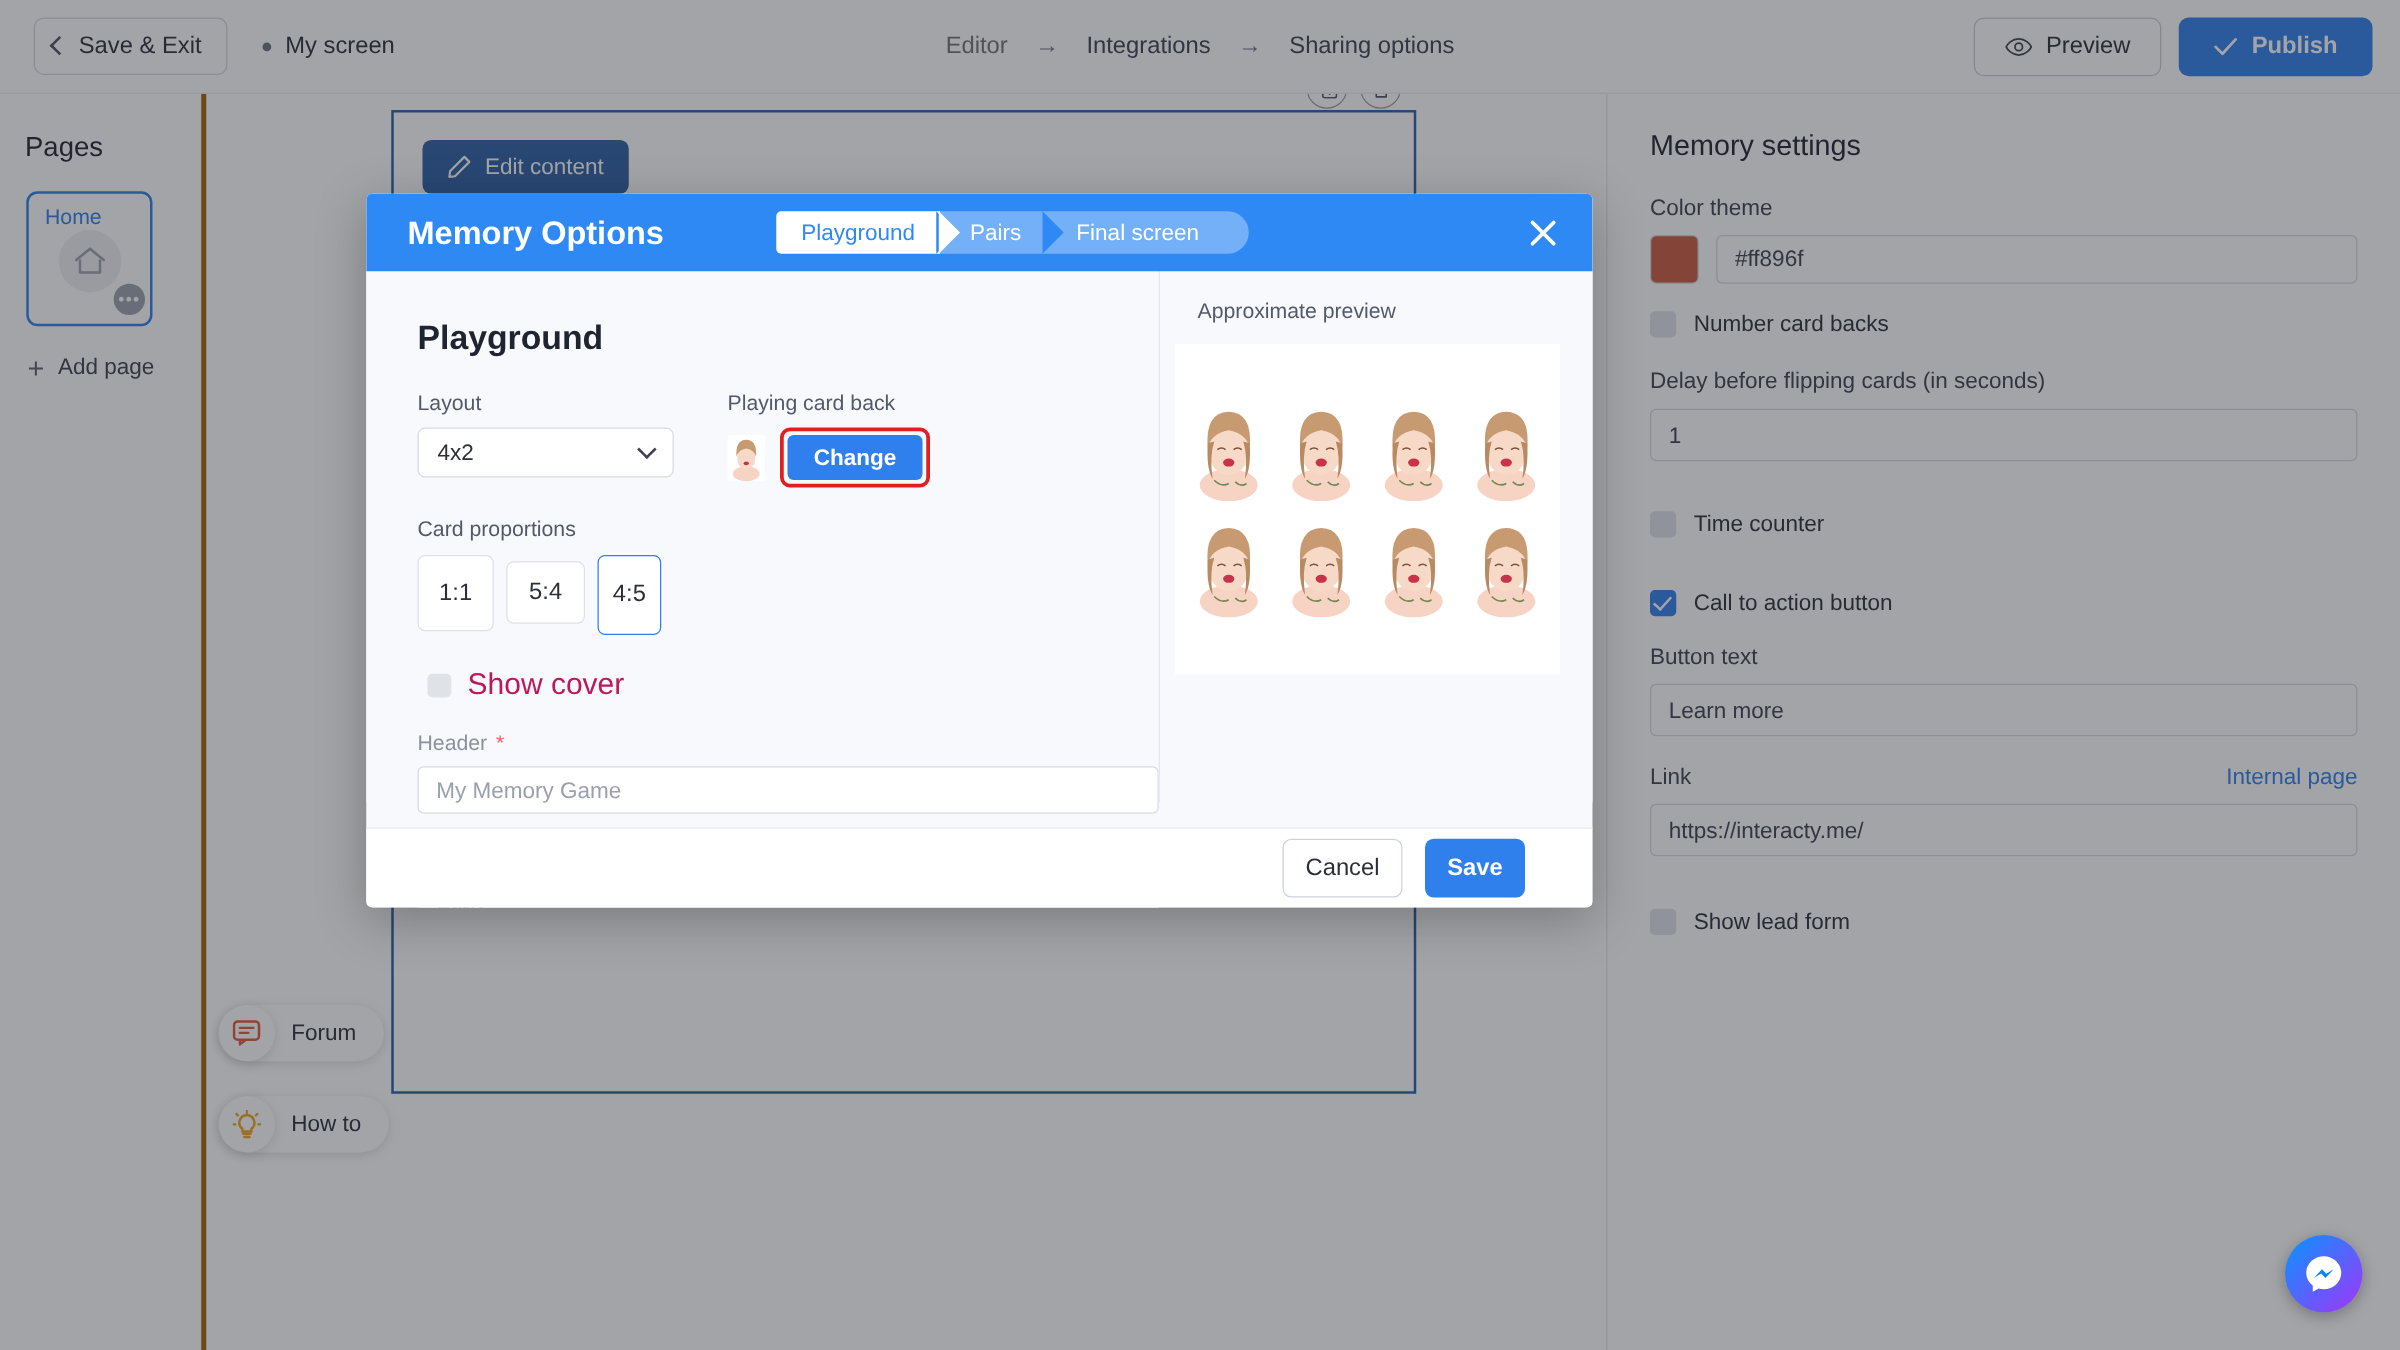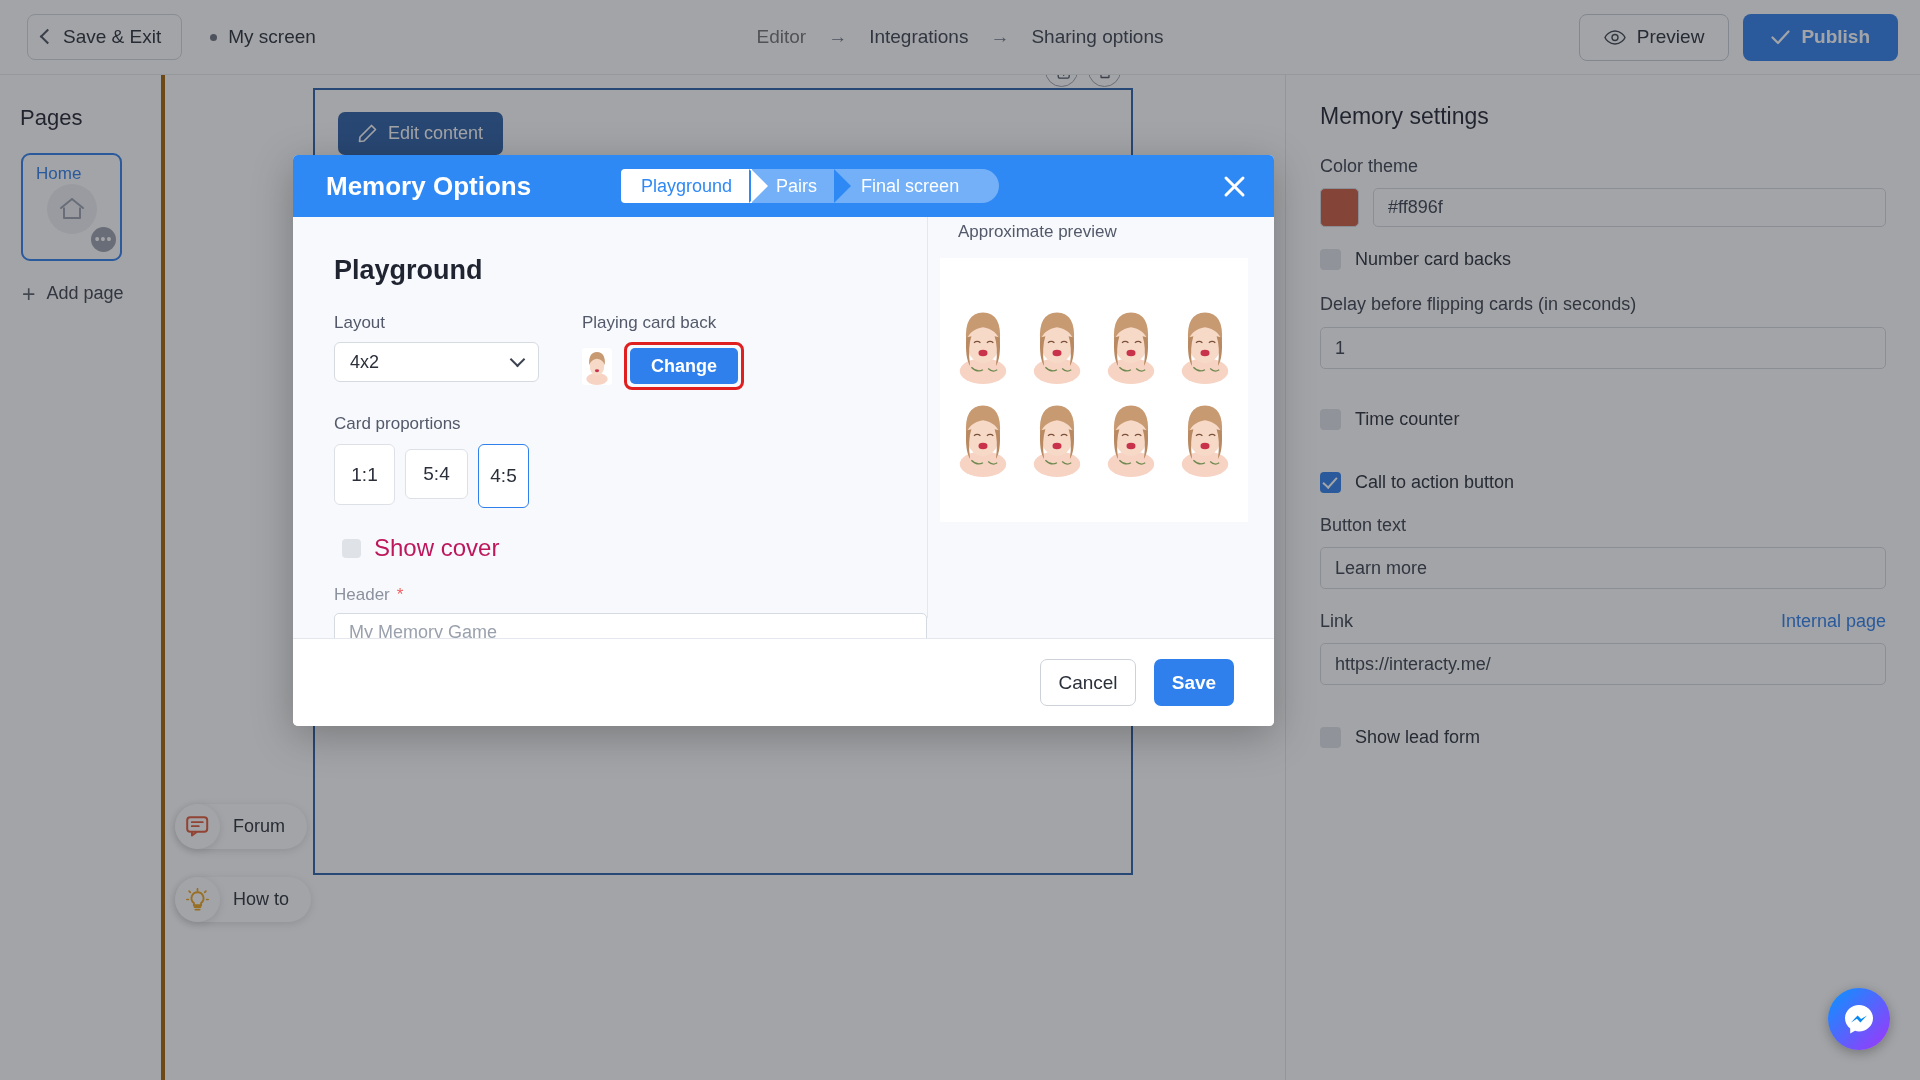--- a/index.html
+++ b/index.html
@@ -194,21 +194,21 @@
   .modal-close::before, .modal-close::after {
     content: ''; position: absolute; left: 0; top: 12px; width: 27px; height: 3px;
     background: #fff; border-radius: 2px;
   }
   .modal-close::before { transform: rotate(45deg); }
   .modal-close::after  { transform: rotate(-45deg); }
 
   .modal-body { flex: 1; display: flex; min-height: 0; }
   .modal-left { width: 675px; padding: 38px 0 0 41px; background: #f7f9fc; }
   .modal-right {
-    flex: 1; background: #f7f9fc; border-left: 1px solid #e4e8ee; padding: 5px 0 0 0;
+    flex: 1; background: #f7f9fc; border-left: 1px solid #e4e8ee; padding: 22px 0 0 0;
   }
   .section-h { font-size: 27px; font-weight: 700; color: #1f2430; margin-bottom: 27px; }
 
   .row-2 { display: flex; gap: 22px; }
   .f-label { font-size: 17px; color: #53596a; margin-bottom: 9px; }
   .select {
     width: 205px; height: 40px; border: 1px solid #d6dae1; border-radius: 6px;
     background: #fff; display: flex; align-items: center; justify-content: space-between;
     padding: 0 15px; font-size: 18px; color: #2a2f3a; cursor: pointer;
   }
@@ -251,23 +251,23 @@
 
   .prev-label { font-size: 17px; color: #53596a; margin: 0 0 16px 30px; }
   .prev-box {
     margin: 0 30px 0 12px; background: #fff; height: 264px;
     display: flex; flex-direction: column; justify-content: center; gap: 13px;
     padding: 0 10px;
   }
   .prev-row { display: flex; justify-content: center; gap: 8px; }
 
   .modal-foot {
-    height: 88px; background: #fff; border-top: 1px solid #e4e8ee;
+    height: 64px; background: #fff; border-top: 1px solid #e4e8ee;
     display: flex; align-items: center; justify-content: flex-end;
-    padding-right: 40px; gap: 18px; flex: none; margin-top: 20px;
+    padding-right: 54px; gap: 18px; flex: none; margin-top: 20px;
   }
   .btn-cancel {
     width: 96px; height: 47px; border: 1px solid #cdd2da; border-radius: 7px;
     background: #fff; font-size: 19px; color: #2a2f3a; cursor: pointer;
   }
   .btn-save {
     width: 80px; height: 47px; border: none; border-radius: 7px;
     background: #2f80ed; font-size: 19px; font-weight: 600; color: #fff; cursor: pointer;
   }
 

